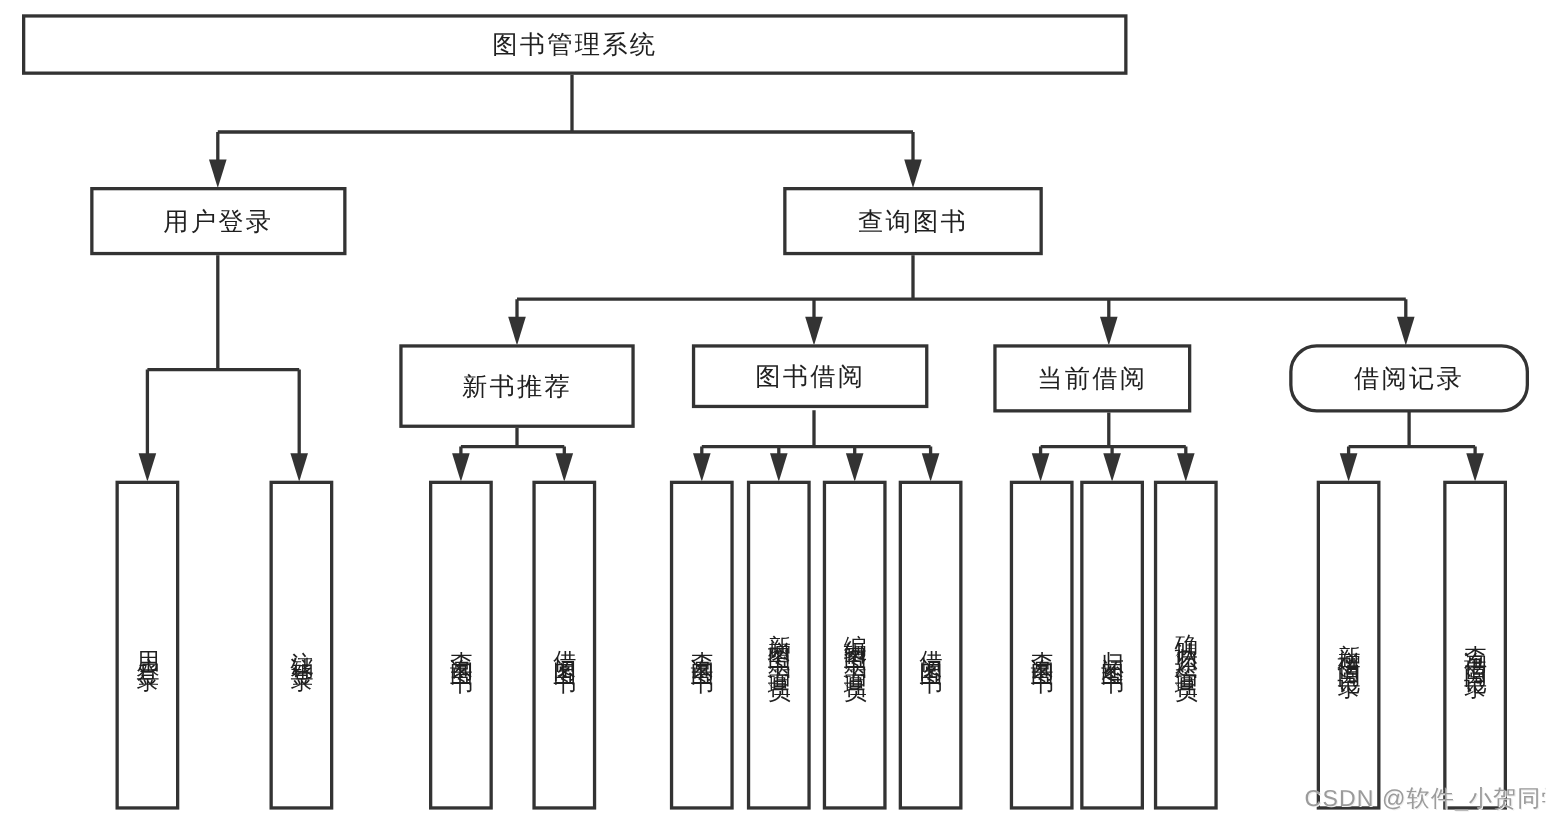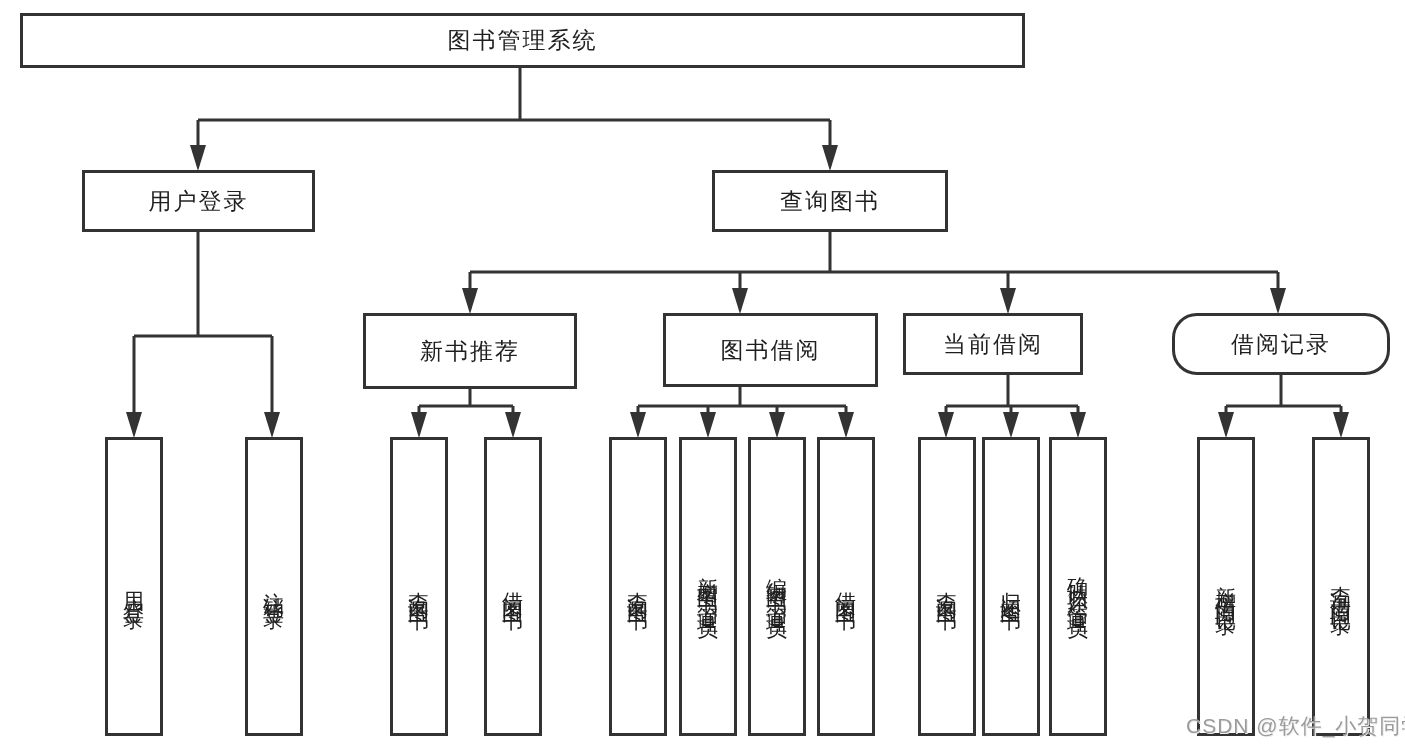--- a/index.html
+++ b/index.html
@@ -82,21 +82,21 @@
   <div class="node h" style="left:82px;top:170px;width:233px;height:62px;">
     <span>用户登录</span>
   </div>
   <div class="node h" style="left:712px;top:170px;width:236px;height:62px;">
     <span>查询图书</span>
   </div>
 
   <div class="node h" style="left:363px;top:313px;width:214px;height:76px;">
     <span>新书推荐</span>
   </div>
-  <div class="node h" style="left:663px;top:313px;width:215px;height:74px;">
+  <div class="node h" style="left:629px;top:313px;width:215px;height:58px;">
     <span>图书借阅</span>
   </div>
   <div class="node h" style="left:903px;top:313px;width:180px;height:62px;">
     <span>当前借阅</span>
   </div>
   <div class="node h" style="left:1172px;top:313px;width:218px;height:62px;border-radius:25px;">
     <span>借阅记录</span>
   </div>
 
   <div class="node v" style="left:105px;top:437px;width:58px;height:299px;">

